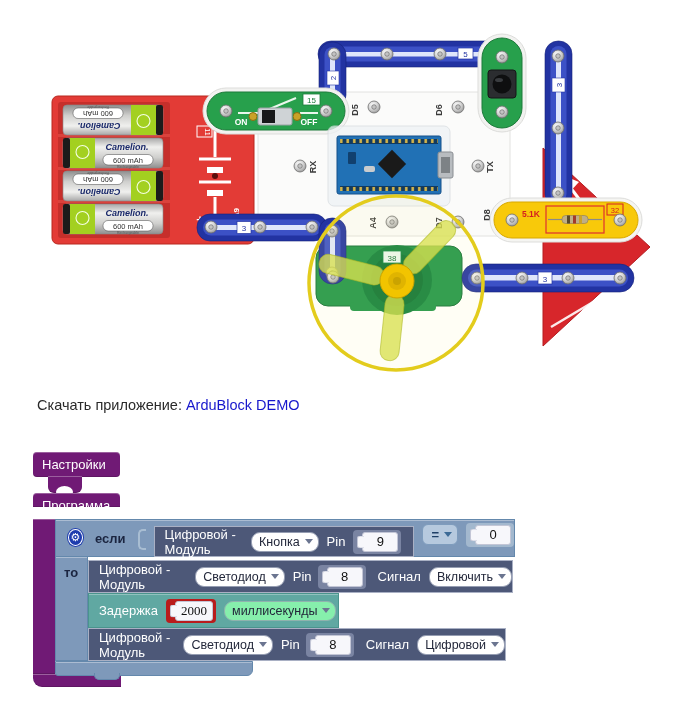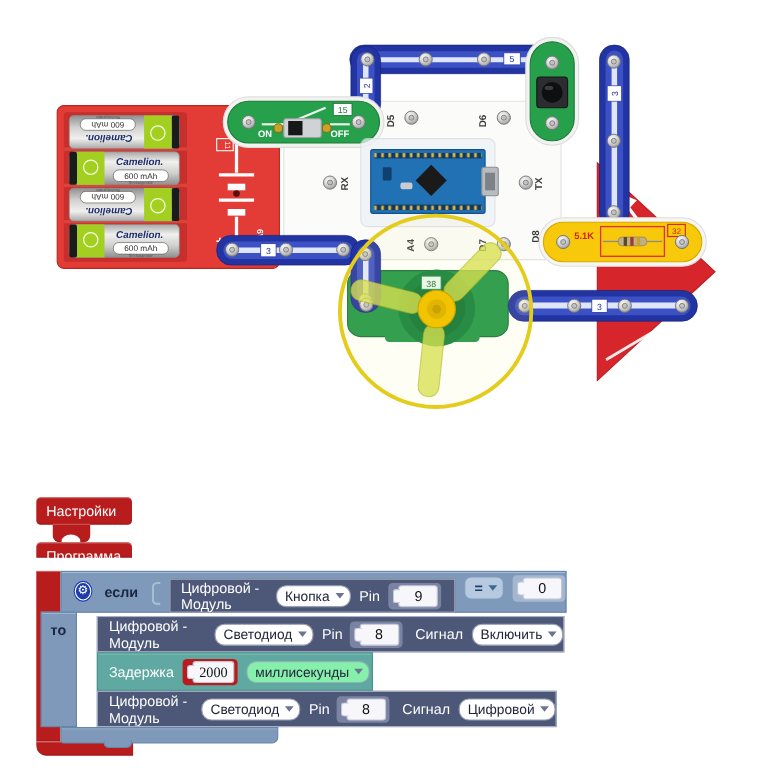--- a/index.html
+++ b/index.html
@@ -5,21 +5,21 @@
   html,body{margin:0;padding:0;background:#fff;}
   #page{position:relative;width:700px;height:701px;background:#fff;overflow:hidden;
         font-family:"Liberation Sans",sans-serif;}
   
   #photo{position:absolute;left:0;top:0;width:700px;height:392px;}
   
   #dl{position:absolute;left:37px;top:397px;font-size:14.5px;color:#2a2a2a;}
   #dl a{color:#1717cc;text-decoration:none;cursor:pointer;margin-left:4px;}
   
   .abs{position:absolute;}
-  .olive{background:#b91c1c;box-shadow:inset 0 1px 0 rgba(255,255,255,.3), inset 0 -1px 0 rgba(0,0,0,.15);}
+  .olive{background:#701a75;box-shadow:inset 0 1px 0 rgba(255,255,255,.3), inset 0 -1px 0 rgba(0,0,0,.15);}
   .olive-text{color:#fff;font-size:13px;line-height:25px;padding-left:9px;}
   .blue{background:#7e99ba;border:1px solid #6488ac;box-shadow:inset 0 1px 0 rgba(255,255,255,.35);}
   .kw{color:#1b2540;font-weight:bold;font-size:13px;}
   .stmt{display:flex;align-items:center;box-sizing:border-box;font-size:13px;color:#fff;}
   .dark{background:#4d5878;border:1px solid #a9b0c4;}
   .teal{background:#60a8a2;border:1px solid #4a948d;box-shadow:inset 0 1px 0 rgba(255,255,255,.3);}
   .pill{display:inline-flex;align-items:center;background:#ffffff;border:1px solid #959db2;
         border-radius:9px;padding:0 5px 0 7px;height:18px;color:#22273a;font-size:12.5px;white-space:nowrap;}
   .pill-teal{background:#86efac;border-color:#8fb3ae;}
   .arr{width:0;height:0;border-left:4px solid transparent;border-right:4px solid transparent;
@@ -281,20 +281,23 @@
               <rect x="14" y="-9.5" width="66" height="19" rx="9" fill="rgba(216,224,80,0.78)" stroke="rgba(175,185,40,0.6)"></rect>
             </g>
         </g>
         <circle cx="397" cy="281" r="17" fill="#f2c400" stroke="#caa300"></circle>
         <circle cx="397" cy="281" r="9" fill="#e0b400"></circle>
         <circle cx="397" cy="281" r="4" fill="#caa300"></circle>
       </g>
     </svg>
   </div>
 
+  <div id="dl">
+    <span>Скачать приложение:</span><a href="#">ArduBlock DEMO</a>
+  </div>
 
   <div>
 
     <div id="settings-block" class="abs olive olive-text" style="left:33px;top:452px;width:78px;height:25px;">
       <span>Настройки</span>
     </div>
     <div id="settings-tab" class="abs olive" style="left:48px;top:476px;width:34px;height:17px;"></div>
 
     <div id="program-header" class="abs olive olive-text" style="left:33px;top:493px;width:78px;height:14px;line-height:26px;">
       <span>Программа</span>
@@ -318,21 +321,21 @@
         </span>
       </div>
       <span class="eq-pill ml10" style="margin-top:4px;">
         <span>=</span>
         <span class="arr"></span>
       </span>
       <span class="socket sock-blue ml8" style="margin-top:3px;">
         <span class="field">0</span>
       </span>
     </div>
-    <div class="abs blue" style="left:37px;top:556px;width:33px;height:105px;box-sizing:border-box;">
+    <div class="abs blue" style="left:55px;top:556px;width:33px;height:105px;box-sizing:border-box;">
       <span class="kw" style="position:absolute;left:8px;top:8px;">то</span>
     </div>
     <div id="if-bottom" class="abs blue" style="left:55px;top:661px;width:196px;height:13px;"></div>
 
     <div class="abs stmt dark" style="left:88px;top:560px;width:425px;height:33px;padding-left:10px;">
       <span>Цифровой - Модуль</span>
       <span class="pill ml8">
         <span>Светодиод</span>
         <span class="arr"></span>
       </span>

